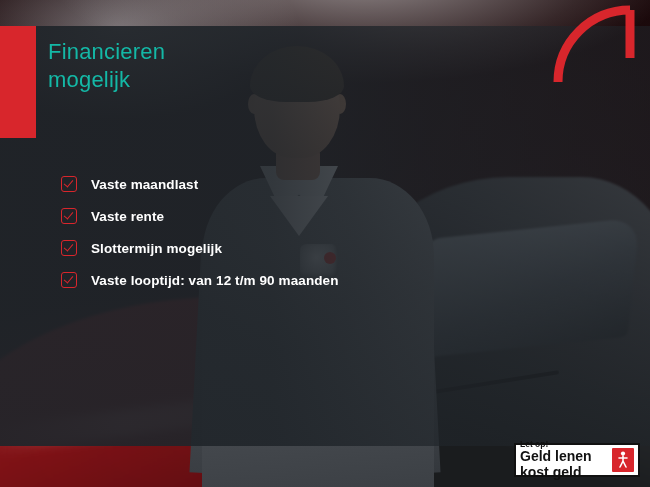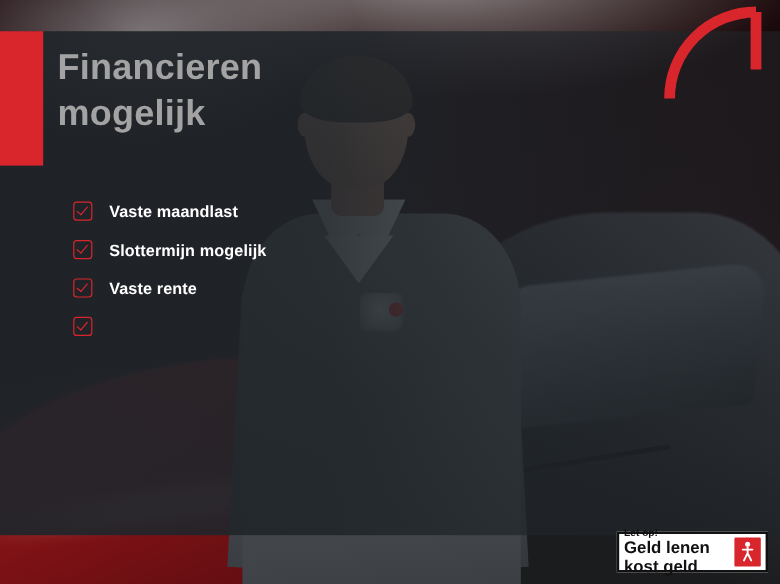--- a/index.html
+++ b/index.html
@@ -229,37 +229,37 @@
     top: 2px;
     width: 120px;
     height: 120px;
   }
 
   
   .heading {
     position: absolute;
     left: 48px;
     top: 38px;
-    color: #a3a3a3;
-    font-size: 30px;
+    color: #14b8a6;
+    font-size: 22px;
     line-height: 1.26;
-    font-weight: 700;
+    font-weight: 400;
     letter-spacing: 0.2px;
     white-space: pre-line;
   }
 
   .bullets {
     position: absolute;
     left: 48px;
     top: 160px;
     width: 520px;
   }
   .bullet {
     display: flex;
-    align-items: center;
+    align-items: flex-end;
     height: 32px;
     margin-bottom: 0px;
     padding-left: 13px;
   }
   .check {
     width: 14px;
     height: 14px;
     border: 1.6px solid #d8262c;
     border-radius: 3px;
     position: relative;
@@ -364,28 +364,29 @@
   <div class="heading">Financieren
 mogelijk</div>
 
   <div class="bullets">
     <div class="bullet">
       <span class="check"></span>
       <span class="bullet-text">Vaste maandlast</span>
     </div>
     <div class="bullet">
       <span class="check"></span>
-      <span class="bullet-text">Slottermijn mogelijk</span>
+      <span class="bullet-text">Vaste rente</span>
     </div>
     <div class="bullet">
       <span class="check"></span>
-      <span class="bullet-text">Vaste rente</span>
+      <span class="bullet-text">Slottermijn mogelijk</span>
     </div>
     <div class="bullet">
       <span class="check"></span>
+      <span class="bullet-text">Vaste looptijd: van 12 t/m 90 maanden</span>
     </div>
   </div>
 
   <div class="badge">
     <div class="badge-text">
       <div class="badge-line1">Let op!</div>
       <div class="badge-line2">Geld lenen kost geld</div>
     </div>
     <div class="badge-icon">
       <svg class="figure" viewBox="0 0 12 18">

